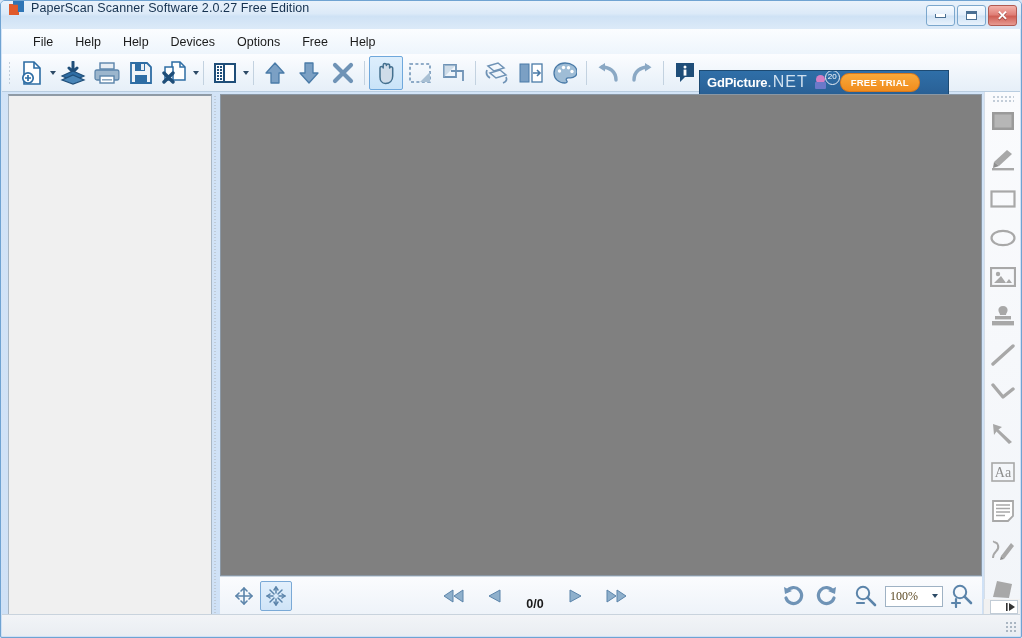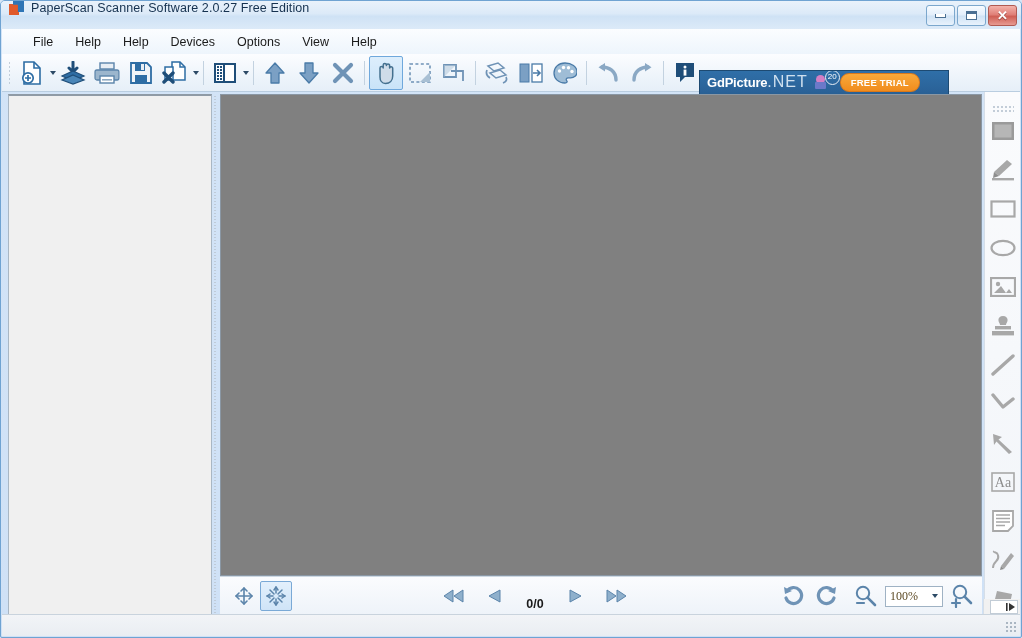--- a/index.html
+++ b/index.html
@@ -139,21 +139,21 @@
   .pagecount{font-size:12.5px;color:#1a1a1a;font-weight:bold;min-width:30px;text-align:center;}
   .zoomsel{
     width:58px;height:21px;border:1px solid #9fb2c4;background:#fff;display:flex;align-items:center;
     justify-content:space-between;padding:8px 4px;box-sizing:border-box;margin:0 3px;gap:7px;
   }
   .zoomsel span{font-size:12px;color:#5c4a24;font-family:"Liberation Serif", serif;}
   
   .rail{
     width:36px;flex:none;display:flex;flex-direction:column;align-items:center;
     background:linear-gradient(180deg,#fafbfd 0%,#f2f5f9 100%);
-    border-left:1px solid #d6dee7;padding-top:13px;box-sizing:border-box;
+    border-left:1px solid #d6dee7;padding-top:3px;box-sizing:border-box;
   }
   .railgrip{
     width:22px;height:7px;flex:none;margin-bottom:3px;
     background-image:radial-gradient(#c3cdd8 40%, transparent 41%);
     background-size:4px 4px;
   }
   .rbtn{
     width:30px;height:30px;flex:none;display:flex;align-items:center;justify-content:center;
     border:1px solid transparent;border-radius:2px;margin-bottom:7px;
   }
@@ -200,21 +200,21 @@
         </div>
     </div>
   </div>
 
   <div class="menubar">
     <div class="menu-item">File</div>
     <div class="menu-item">Help</div>
     <div class="menu-item">Help</div>
     <div class="menu-item">Devices</div>
     <div class="menu-item">Options</div>
-    <div class="menu-item">View</div>
+    <div class="menu-item">Free</div>
     <div class="menu-item">Help</div>
   </div>
 
   <div class="toolbar">
     <div class="tgrip"></div>
 
     <div class="tbtn-wrap">
       <div class="tbtn">
         <svg width="22" height="24" viewBox="0 0 22 24">
           <path d="M3 1 h10 l6 6 v16 h-16 z" fill="#fff" stroke="#2e6da4" stroke-width="1.6"></path>

